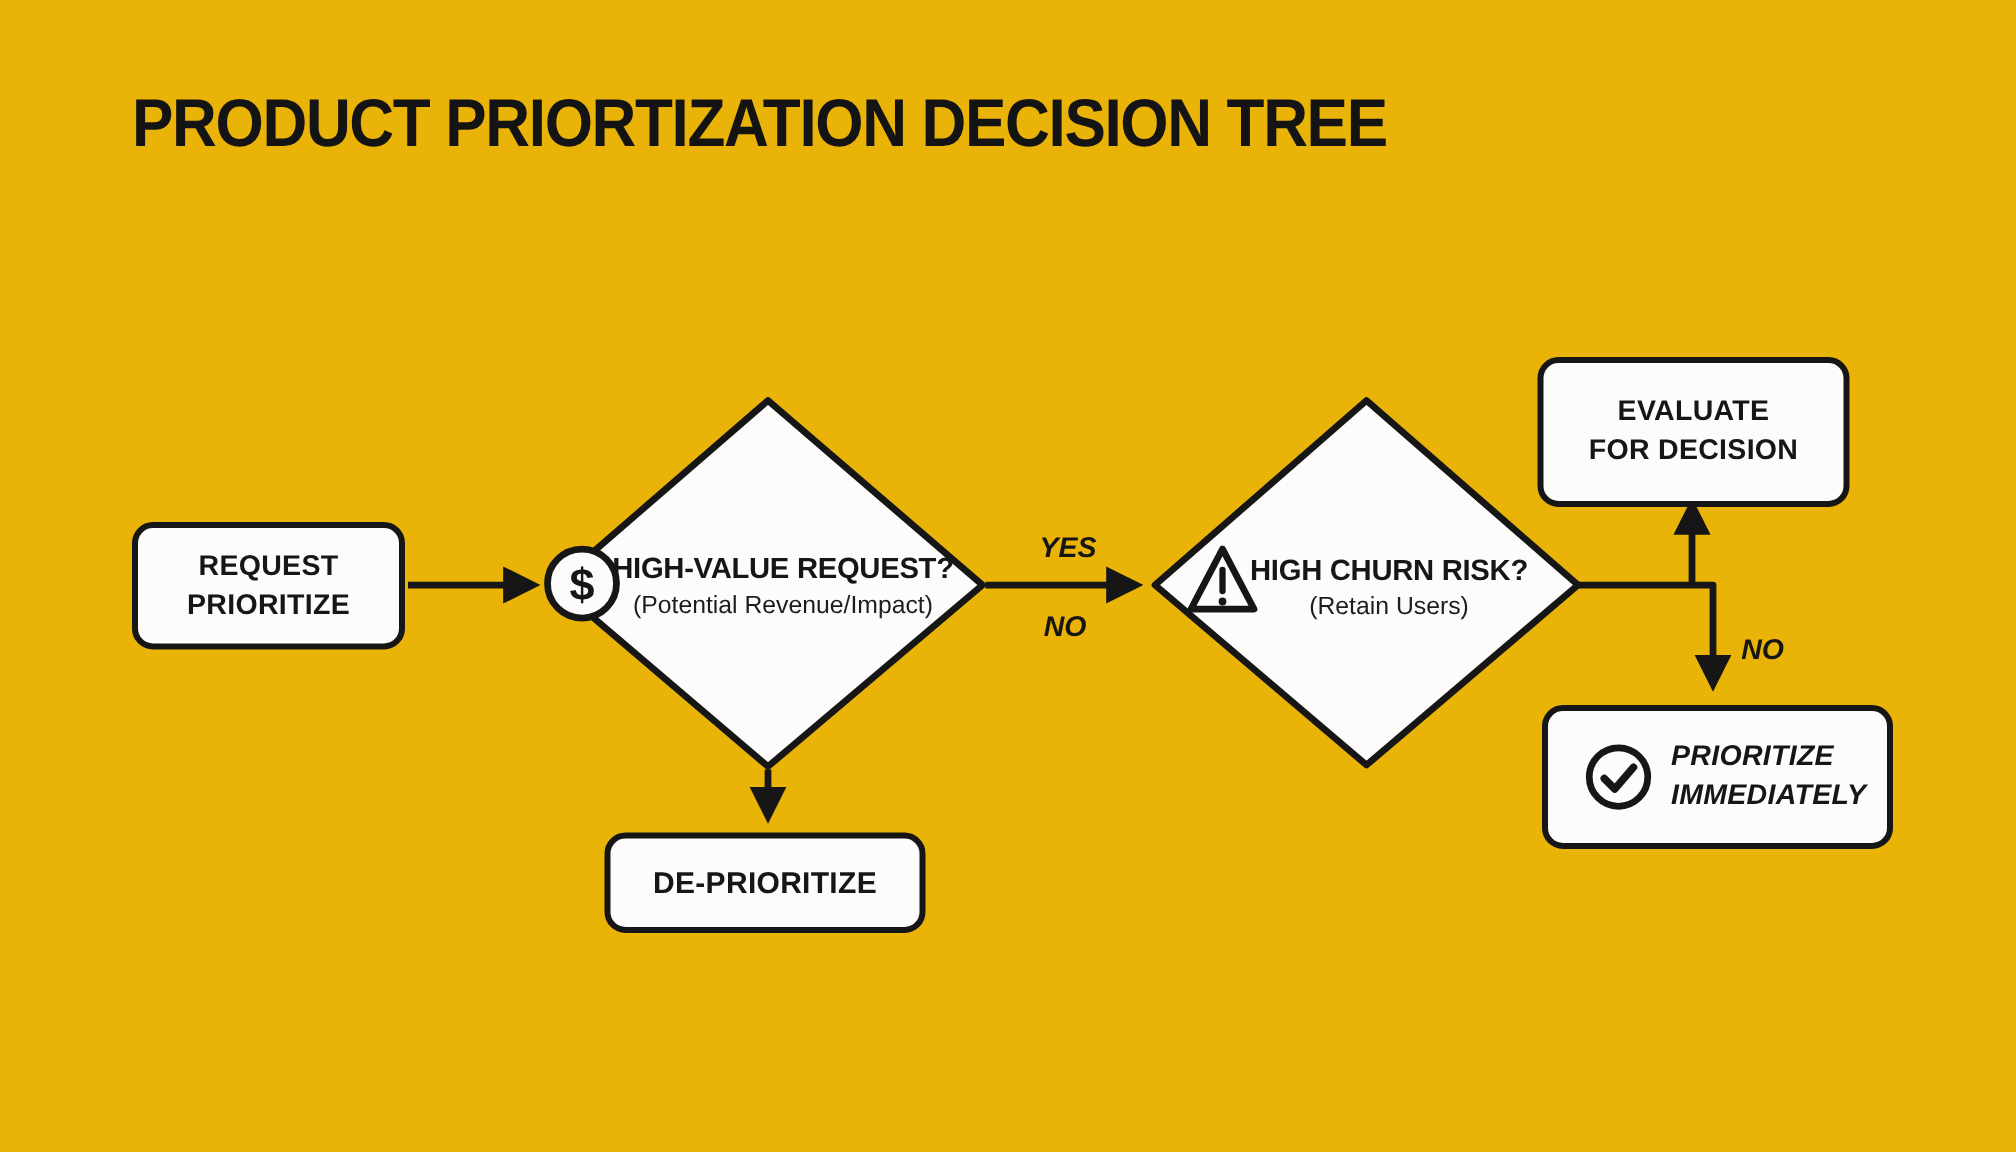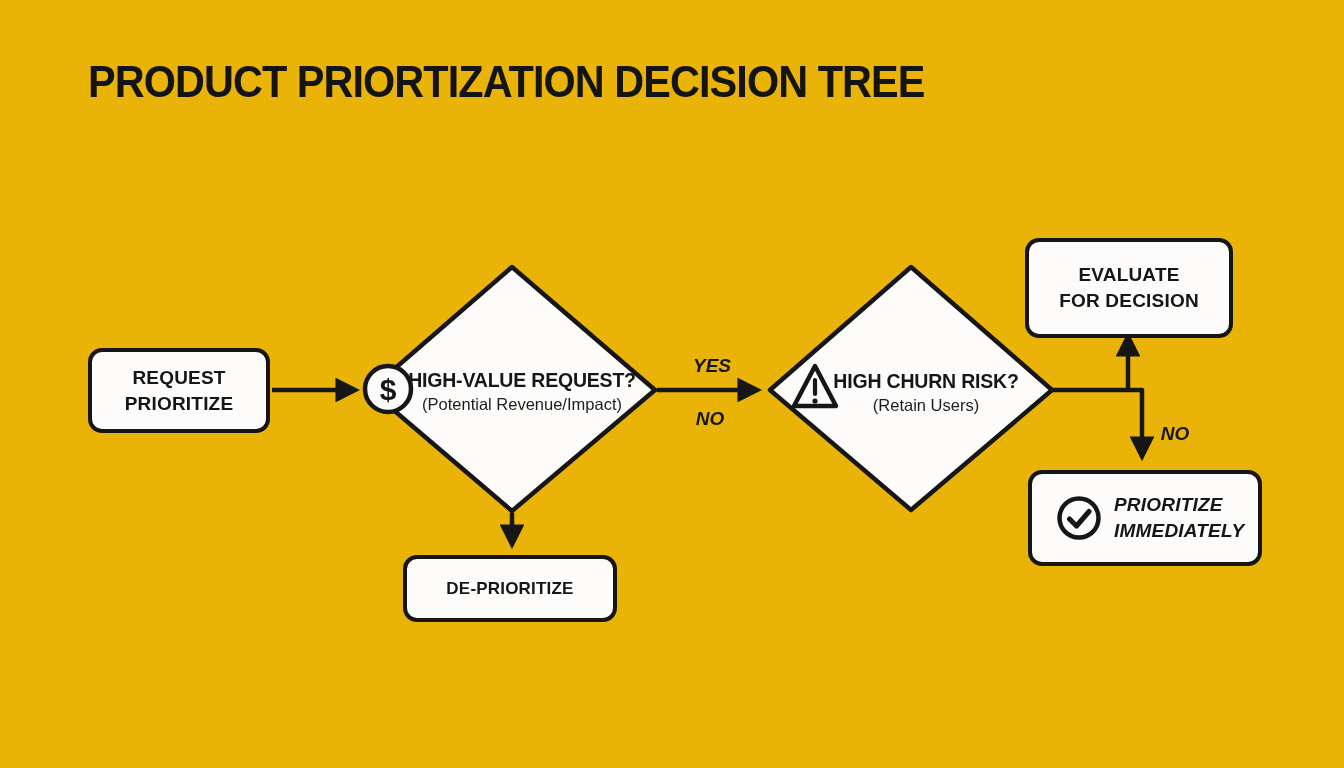--- a/index.html
+++ b/index.html
@@ -19,21 +19,21 @@
   .node{
     position:absolute;box-sizing:border-box;
     border:4px solid #161616;border-radius:14px;background:#fdfcfa;
     display:flex;align-items:center;justify-content:center;
     text-align:center;font-weight:700;font-size:19px;line-height:26px;
     letter-spacing:0.2px;color:#161616;
   }
   .node .stack span{display:block;}
   .node-request{left:88px;top:348px;width:182px;height:85px;}
   .node-evaluate{left:1025px;top:238px;width:208px;height:100px;}
-  .node-deprioritize{left:403px;top:555px;width:214px;height:67px;font-size:17px;}
+  .node-deprioritize{left:403px;top:555px;width:214px;height:67px;font-size:20px;}
   .node-prioritize{
     left:1028px;top:470px;width:234px;height:96px;
     justify-content:flex-start;padding-left:24px;text-align:left;font-style:italic;
   }
   .node-prioritize .stack{margin-left:12px;}
   .diamond-label{
     position:absolute;transform:translate(-50%,-50%);
     text-align:center;white-space:nowrap;
   }
   .diamond-label .q{font-weight:700;font-size:19.5px;letter-spacing:-0.2px;display:block;}

